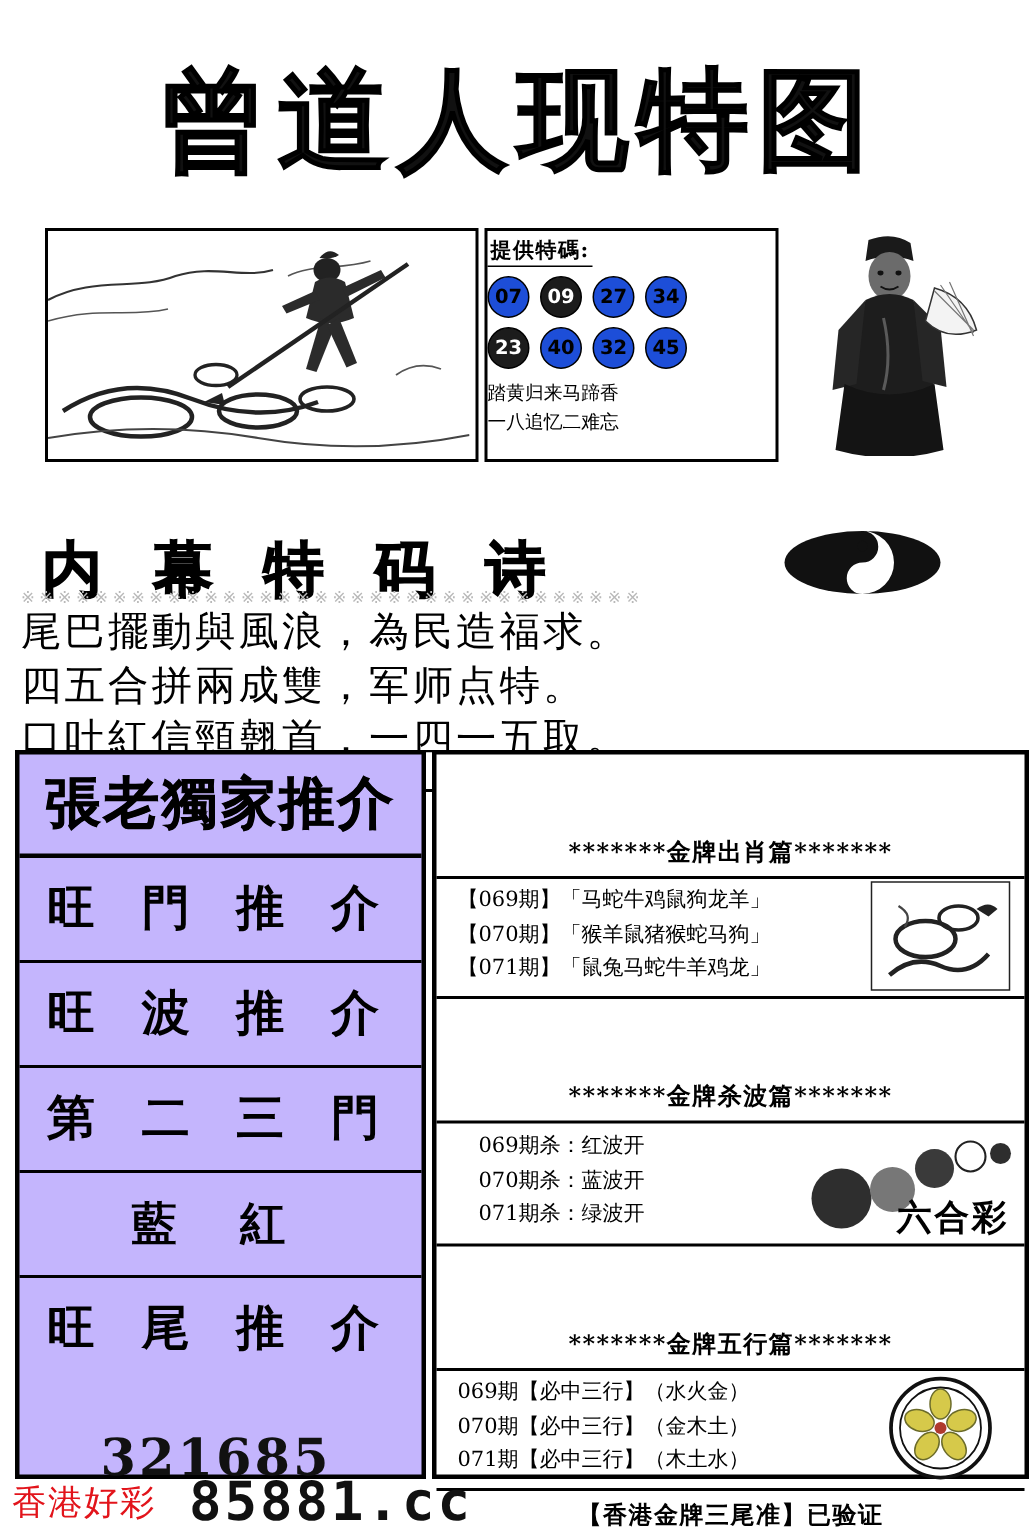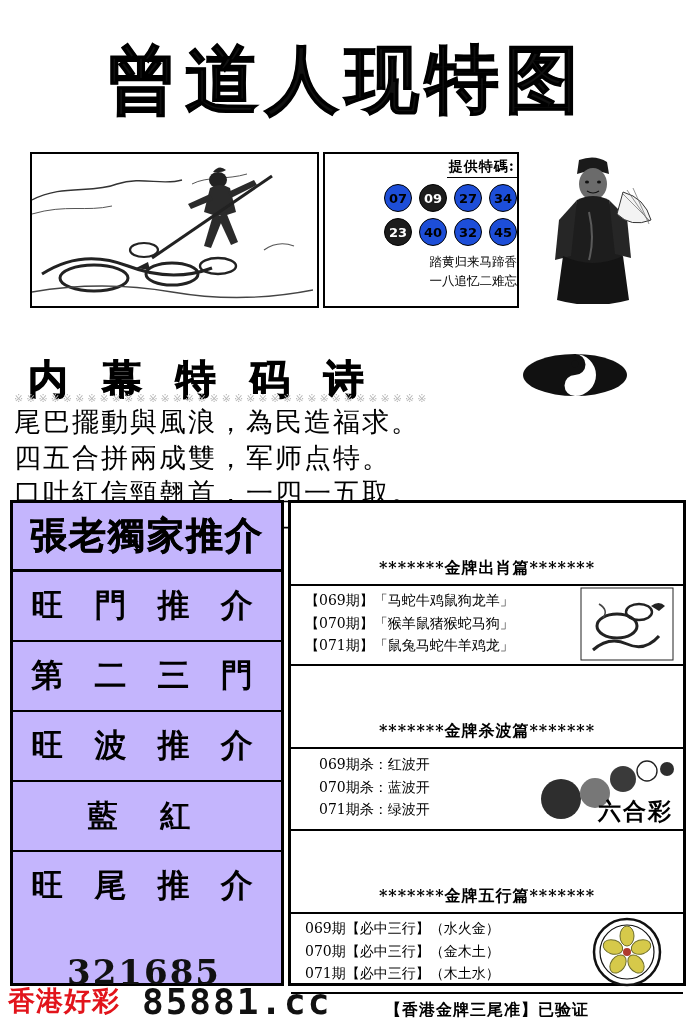--- a/index.html
+++ b/index.html
@@ -40,21 +40,21 @@
     position:absolute;left:293px;top:0;width:192px;height:152px;
     border:2px solid #000;background:#fff;
     display:flex;
   }
   .mid-label{
     width:42px;display:flex;flex-direction:column;align-items:center;
     justify-content:center;gap:2px;
     font-family:"DejaVu Serif","Liberation Serif",serif;
     font-size:19px;font-weight:bold;line-height:1.05;
   }
-  .mid-right{flex:1;display:flex;flex-direction:column;align-items:flex-end;padding-top:4px;}
+  .mid-right{flex:1;display:flex;flex-direction:column;align-items:flex-start;padding-top:4px;}
   .mid-head{
     font-family:"DejaVu Serif","Liberation Serif",serif;
     font-size:14px;font-weight:bold;letter-spacing:1px;
     border-bottom:1px solid #000;padding:0 2px 1px 2px;margin-bottom:6px;
   }
   .num-row{display:flex;gap:7px;margin-bottom:6px;}
   .ball{
     width:26px;height:26px;border-radius:50%;
     display:flex;align-items:center;justify-content:center;
     font-size:13px;font-weight:bold;
@@ -152,21 +152,21 @@
     font-size:16px;font-weight:bold;letter-spacing:1px;
     padding-top:6px;
   }
 
   
   .bottom-bar{
     position:absolute;left:0;bottom:0;width:690px;height:46px;
     display:flex;align-items:center;
   }
   .bb-left{
-    color:#e2141b;font-weight:bold;font-size:27px;letter-spacing:1px;
+    color:#e2141b;font-weight:normal;font-size:23px;letter-spacing:1px;
     font-family:"DejaVu Serif","Liberation Serif",serif;padding-left:8px;
   }
   .bb-right{
     color:#111;font-weight:bold;font-size:36px;letter-spacing:2px;
     font-family:"DejaVu Sans Mono","Liberation Mono",monospace;padding-left:22px;
   }
 </style>
 </head>
 <body>
 
@@ -263,22 +263,22 @@
   <div class="poem-lines">
     <div class="poem-line">尾巴擺動與風浪，為民造福求。</div>
     <div class="poem-line">四五合拼兩成雙，军师点特。</div>
     <div class="poem-line">口吐紅信頸翹首，一四一五取。</div>
     <div class="poem-line">二四出場五過關，頭一碼開三</div>
   </div>
 
   <div class="left-panel">
     <div class="lp-head">張老獨家推介</div>
     <div class="lp-row">旺 門 推 介</div>
+    <div class="lp-row">旺 波 推 介</div>
     <div class="lp-row">第 二 三 門</div>
-    <div class="lp-row">旺 波 推 介</div>
     <div class="lp-row small">藍 紅</div>
     <div class="lp-row">旺 尾 推 介</div>
   </div>
   <div class="lp-code" style="position:absolute;left:10px;top:952px;width:268px;">321685</div>
 
   <div class="right-panel">
 
     <div class="rp-sec-head">*******金牌出肖篇*******</div>
     <div class="rp-divider"></div>
     <div class="rp-body">

